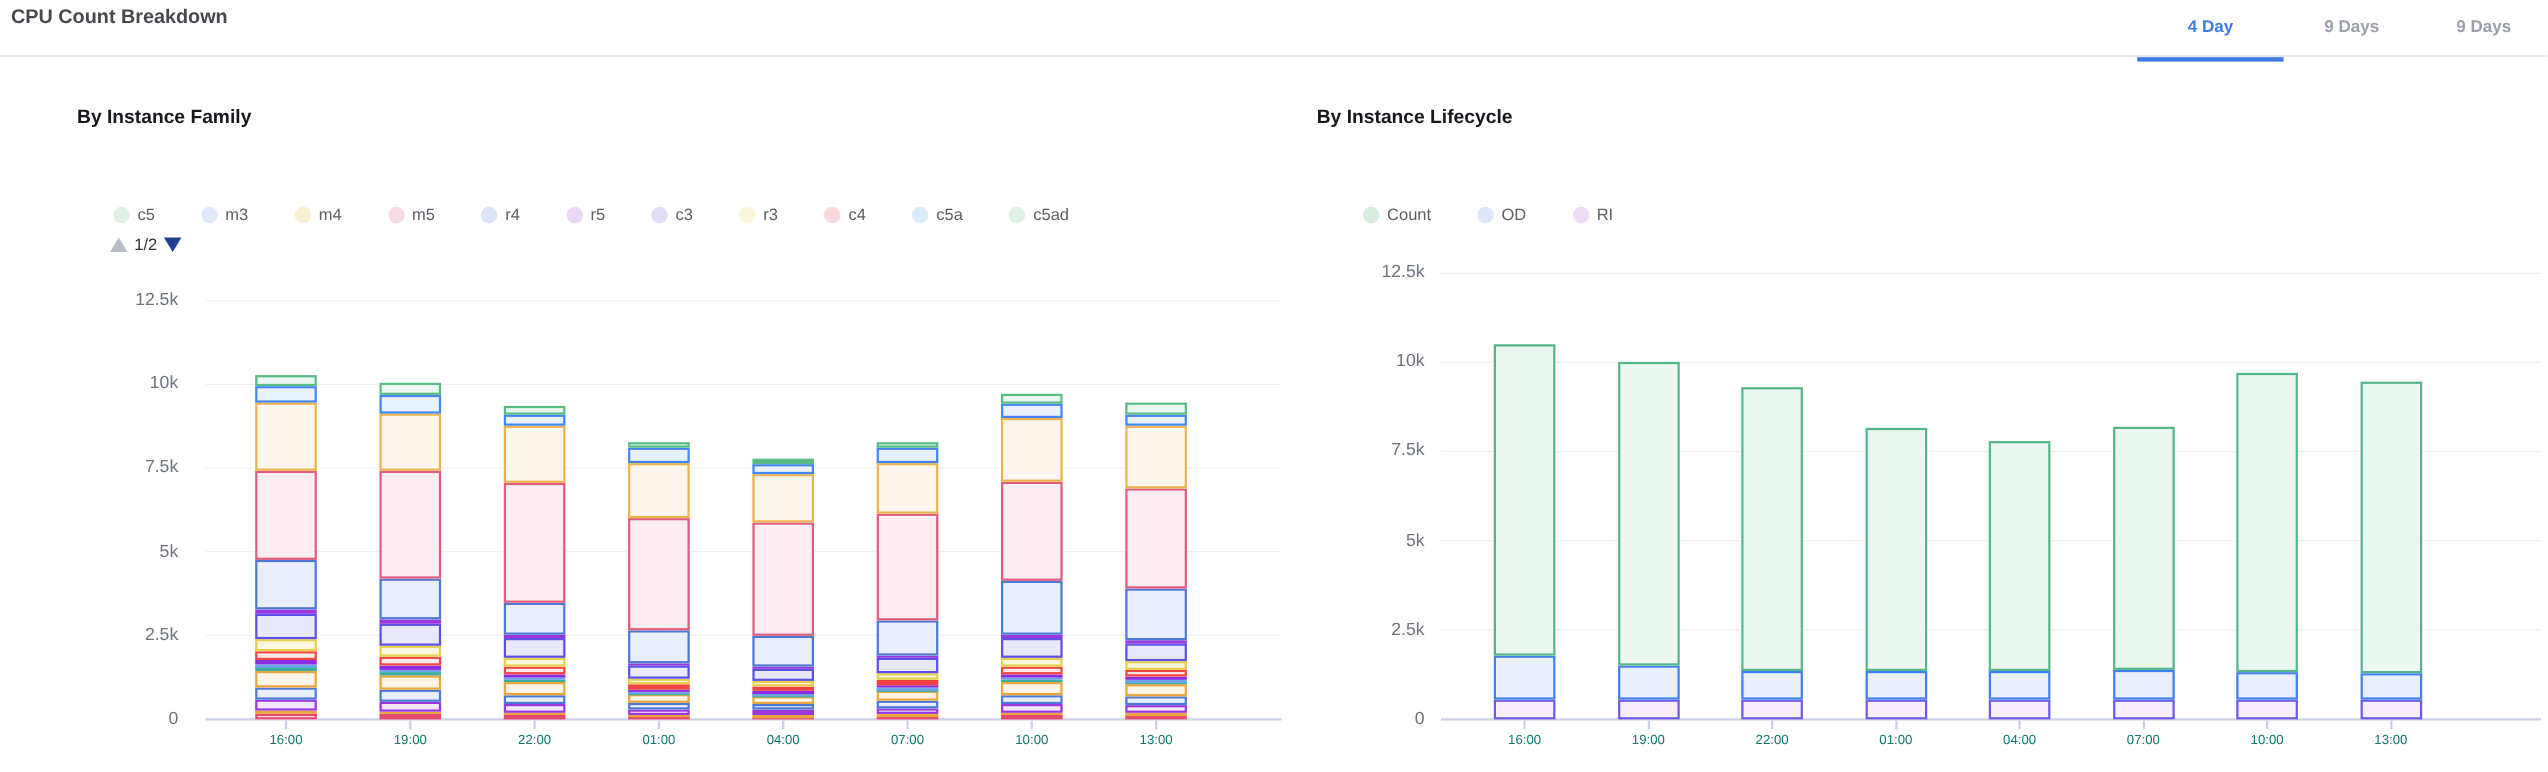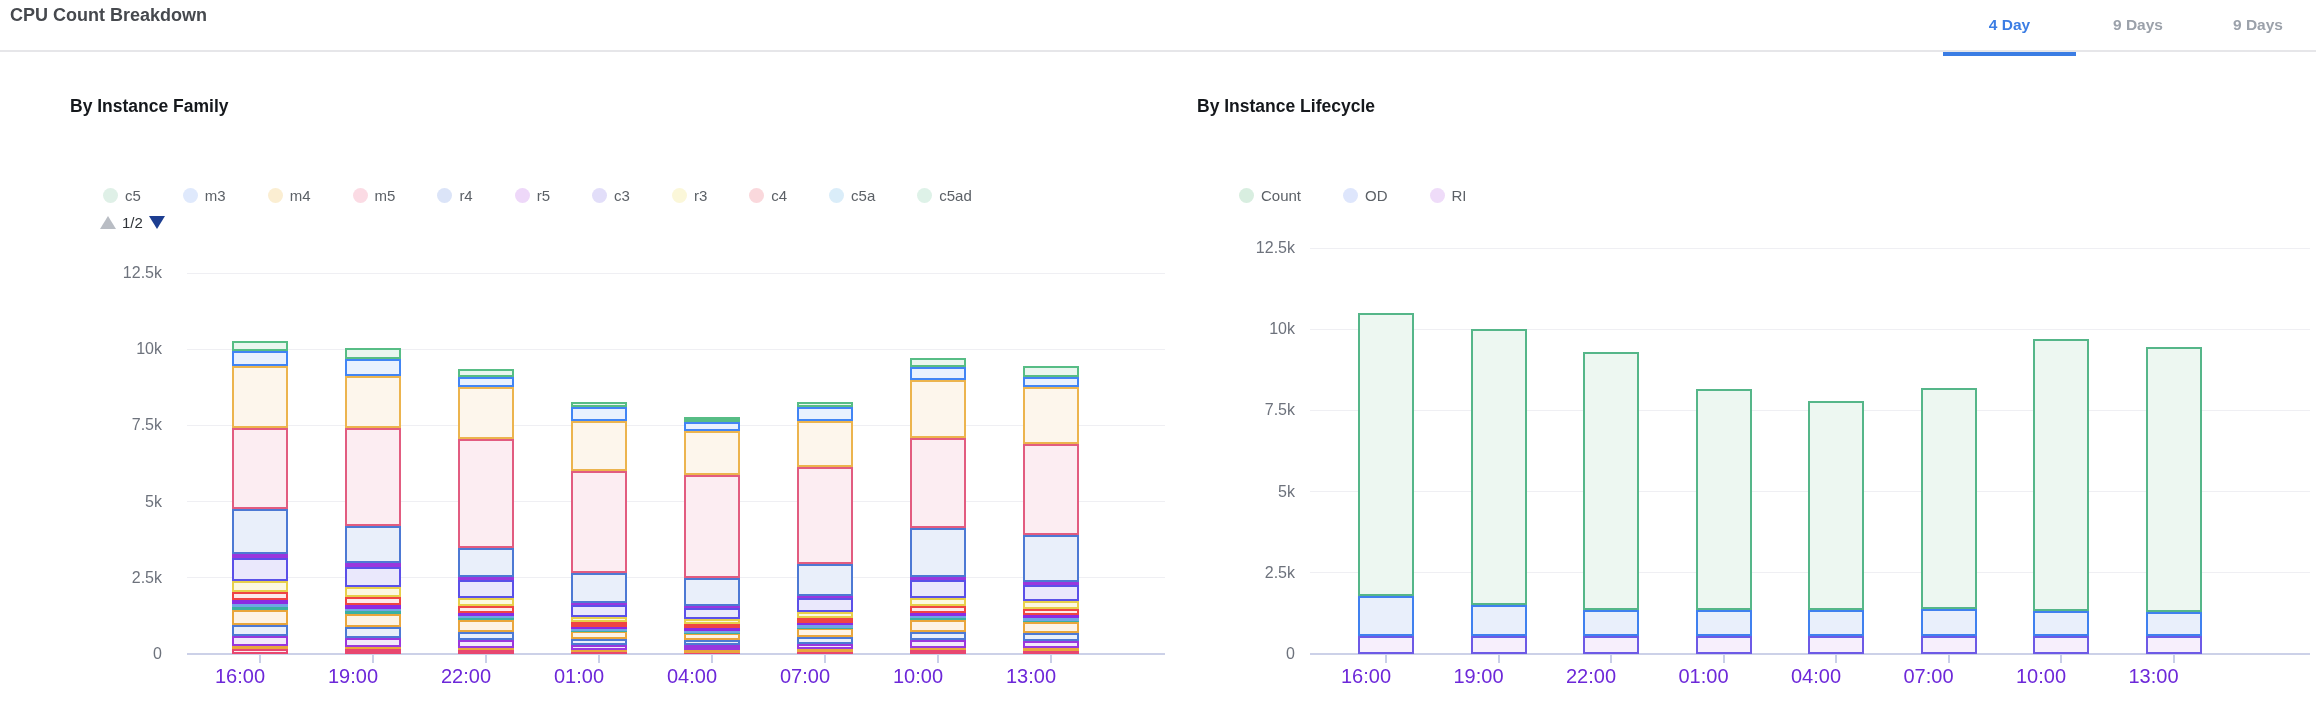--- a/index.html
+++ b/index.html
@@ -20,21 +20,21 @@
   .pager{position:absolute;left:100px;top:213px;display:flex;align-items:center;gap:6px;height:18px}
   .tri{width:0;height:0;border-left:8px solid transparent;border-right:8px solid transparent;cursor:pointer}
   .tri.up{border-bottom:13px solid #b9bdc4}
   .tri.down{border-top:13px solid #1d3e91}
   .pager-text{font-size:15px;color:#2f3338}
   .ylab{position:absolute;width:60px;text-align:right;font-size:16px;color:#6d727c;line-height:20px}
   .gridline{position:absolute;height:1px;background:#efeff3}
   .axisline{position:absolute;height:2px;background:#ccd1e8}
   .seg{position:absolute;box-sizing:border-box}
   .tick{position:absolute;width:2px;height:8px;background:#c9cfe8}
-  .xlab{position:absolute;width:90px;text-align:left;font-size:20px;color:#6d28d9}
+  .xlab{position:absolute;width:90px;text-align:center;font-size:12px;color:#0f766e}
 </style>
 </head>
 <body>
 
 <div class="stage">
   <div class="page-title">CPU Count Breakdown</div>
   <div class="divider"></div>
   <div id="tabs">
       <div class="tab active" style="left: 1943px; width: 133px;">4 Day</div>
       <div class="tab-underline" style="left: 1943px; width: 133px; background: rgb(59, 125, 228);"></div>

